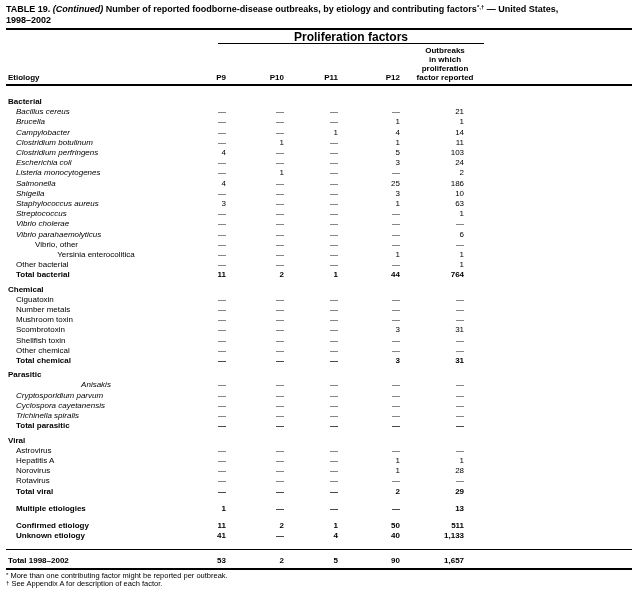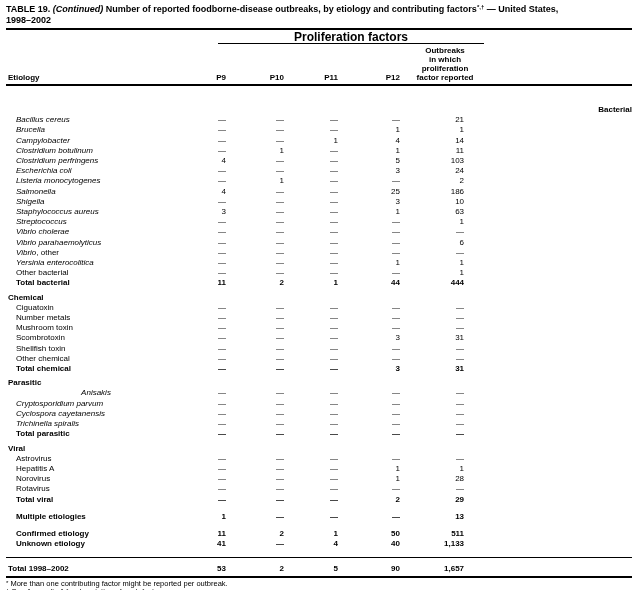--- a/index.html
+++ b/index.html
@@ -25,21 +25,21 @@
   .p9{padding-right:10px;} .p10{padding-right:8px;} .p11{padding-right:8px;}
   .p12{padding-right:6px;} .out{padding-right:28px;}
   th.outh{text-align:center;white-space:pre-line;font-size:8px;line-height:9px;
           padding-top:2px;padding-right:8px;}
   
   tbody td{line-height:10.2px;}
   td.lab{text-align:left;padding-left:2px;white-space:nowrap;}
   td.lab.ind{padding-left:10px;}
   .b{font-weight:bold;}
   tr.sec td{font-weight:bold;padding-top:4px;}
-  tr.sec.first td{padding-top:19px;text-align:right;}
+  tr.sec.first td{padding-top:11px;}
   tr.gap td{padding-top:7px;}
   tr.spacer td{height:8px;line-height:8px;}
   tr.grand td{border-top:1px solid #000;border-bottom:2px solid #000;
               padding-top:6px;padding-bottom:1px;font-weight:bold;}
   
   .footnotes{margin-top:2px;font-size:7.5px;line-height:8.8px;}
   .footnotes sup{font-size:6px;vertical-align:top;line-height:1;}
 </style>
 </head>
 <body>
@@ -199,30 +199,30 @@
         <tr>
           <td class="lab ind" style="font-style: italic;">Vibrio parahaemolyticus</td>
           <td class="num p9">—</td>
           <td class="num p10">—</td>
           <td class="num p11">—</td>
           <td class="num p12">—</td>
           <td class="num out">6</td>
           <td class="fill"></td>
         </tr>
         <tr>
-          <td class="lab ind"><span style="font-style: italic;">Vibrio</span><span>, other</span></td>
-          <td class="num p9">—</td>
-          <td class="num p10">—</td>
-          <td class="num p11">—</td>
-          <td class="num p12">—</td>
-          <td class="num out">—</td>
-          <td class="fill"></td>
-        </tr>
-        <tr>
-          <td class="lab ind" style="font-style: italic;">Yersinia enterocolitica</td>
+          <td class="lab ind"><span style=" margin-left: 19px;">Vibrio</span><span>, other</span></td>
+          <td class="num p9">—</td>
+          <td class="num p10">—</td>
+          <td class="num p11">—</td>
+          <td class="num p12">—</td>
+          <td class="num out">—</td>
+          <td class="fill"></td>
+        </tr>
+        <tr>
+          <td class="lab ind" style=" text-align: center;">Yersinia enterocolitica</td>
           <td class="num p9">—</td>
           <td class="num p10">—</td>
           <td class="num p11">—</td>
           <td class="num p12">1</td>
           <td class="num out">1</td>
           <td class="fill"></td>
         </tr>
         <tr>
           <td class="lab ind">Other bacterial</td>
           <td class="num p9">—</td>
@@ -231,21 +231,21 @@
           <td class="num p12">—</td>
           <td class="num out">1</td>
           <td class="fill"></td>
         </tr>
         <tr>
           <td class="lab ind b">Total bacterial</td>
           <td class="num p9 b">11</td>
           <td class="num p10 b">2</td>
           <td class="num p11 b">1</td>
           <td class="num p12 b">44</td>
-          <td class="num out b">444</td>
+          <td class="num out b">764</td>
           <td class="fill"></td>
         </tr>
         <tr class="sec">
           <td class="lab" colspan="7">Chemical</td>
         </tr>
         <tr>
           <td class="lab ind">Ciguatoxin</td>
           <td class="num p9">—</td>
           <td class="num p10">—</td>
           <td class="num p11">—</td>

